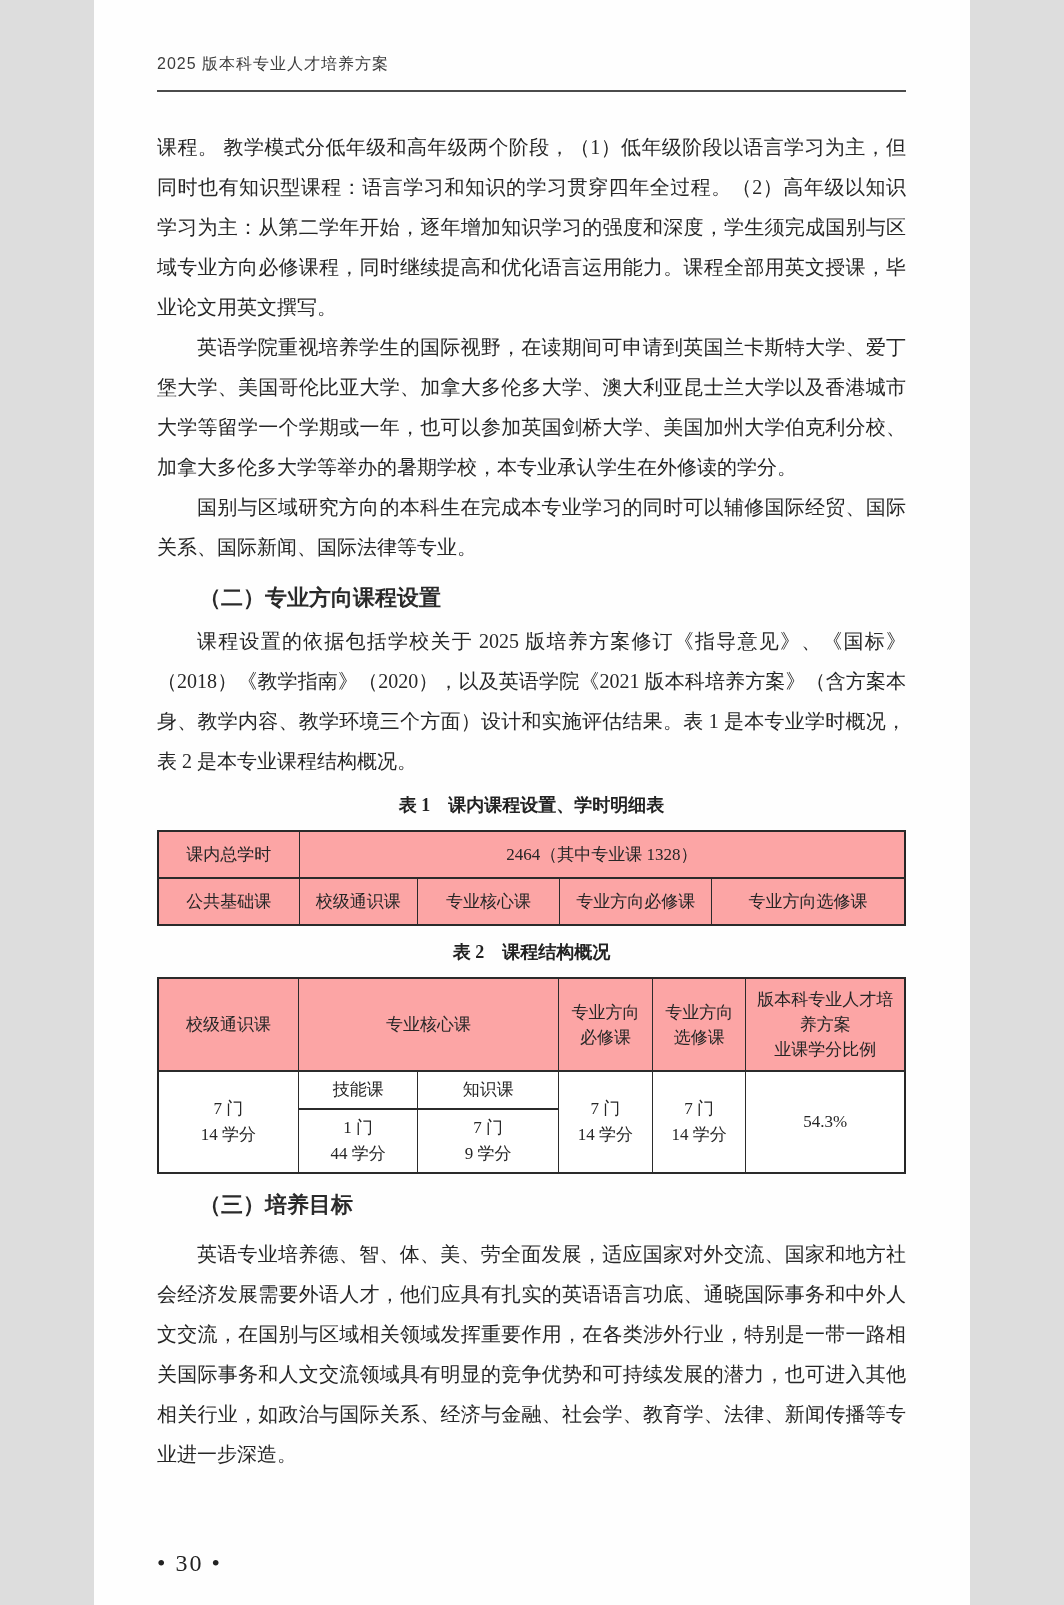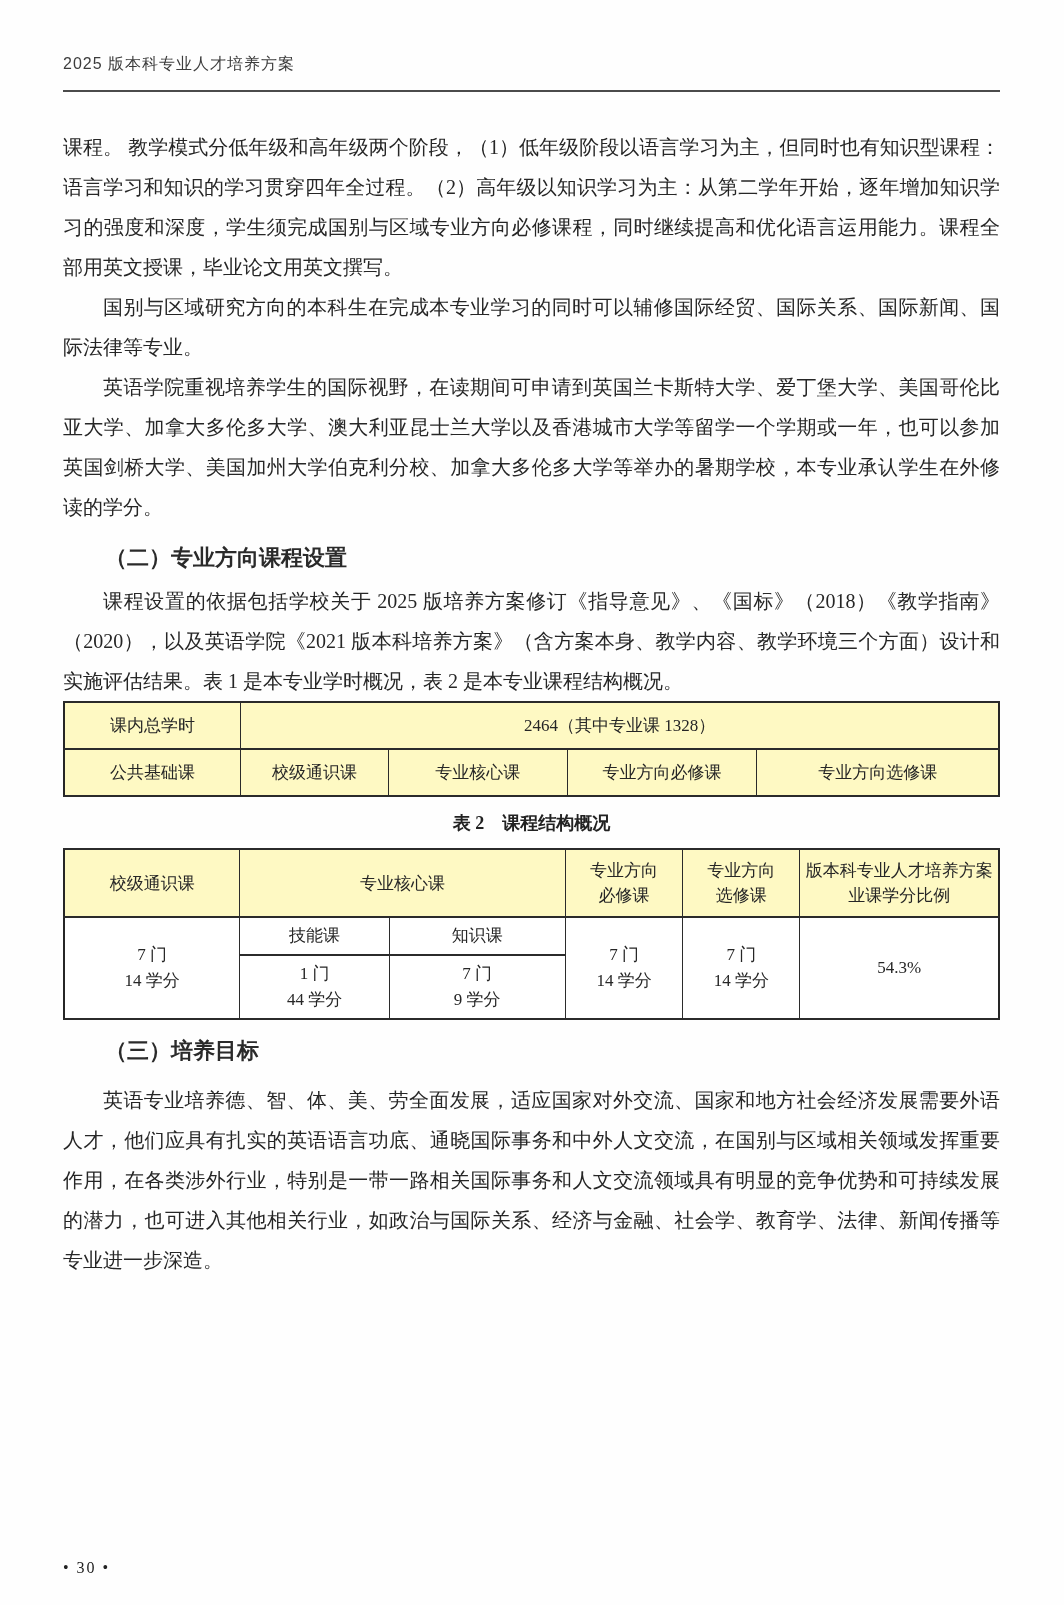--- a/index.html
+++ b/index.html
@@ -1,19 +1,19 @@
 <!DOCTYPE html>
 <html lang="zh"><head>
 <meta charset="utf-8">
 <style>
   * { margin: 0; padding: 0; box-sizing: border-box; }
   html, body { background: #dddddd; }
   .page {
     position: relative;
-    width: 1064px;
+    width: 876px;
     height: 1605px;
     margin: 0 auto;
     background: #fefefe;
     color: #262626;
     padding: 53px 64px 0 63px;
     overflow: hidden;
     font-family: "Liberation Serif", "DejaVu Serif", serif;
   }
   
   .running-head {
@@ -75,56 +75,57 @@
     color: #262626;
     border: 2px solid #262626;
   }
   td {
     border: 1px solid #2b2b2b;
     border-top-width: 2px;
     border-bottom-width: 2px;
     padding: 11px 4px;
     vertical-align: middle;
   }
-  .hd { background: #fef9c3; }
+  .hd { background: #fca5a5; }
   .bold { font-weight: 400; }
   
   .t2 td.hd { padding: 8px 4px; line-height: 25px; }
   .t2 td.subhd { padding: 7px 4px; line-height: 22px; background: #fff; }
   .t2 td.val { padding: 5px 4px; line-height: 26px; background: #fff; }
   .line { display: block; }
   
   .page-footer {
     position: absolute;
     left: 63px;
     bottom: 28px;
-    font-size: 16px;
+    font-size: 24px;
     letter-spacing: 2px;
     color: #222;
   }
 </style>
 </head>
 <body>
 
 <div class="page">
 
   <div class="running-head">2025 版本科专业人才培养方案</div>
   <div class="head-rule"></div>
 
   <p class="body first">课程。 教学模式分低年级和高年级两个阶段，（1）低年级阶段以语言学习为主，但同时也有知识型课程：语言学习和知识的学习贯穿四年全过程。（2）高年级以知识学习为主：从第二学年开始，逐年增加知识学习的强度和深度，学生须完成国别与区域专业方向必修课程，同时继续提高和优化语言运用能力。课程全部用英文授课，毕业论文用英文撰写。</p>
 
 
+  <p class="body indent">英语学院重视培养学生的国际视野，在读期间可申请到英国兰卡斯特大学、爱丁堡大学、美国哥伦比亚大学、加拿大多伦多大学、澳大利亚昆士兰大学以及香港城市大学等留学一个学期或一年，也可以参加英国剑桥大学、美国加州大学伯克利分校、加拿大多伦多大学等举办的暑期学校，本专业承认学生在外修读的学分。</p>
+
   <p class="body indent">国别与区域研究方向的本科生在完成本专业学习的同时可以辅修国际经贸、国际关系、国际新闻、国际法律等专业。</p>
 
-  <p class="body indent">英语学院重视培养学生的国际视野，在读期间可申请到英国兰卡斯特大学、爱丁堡大学、美国哥伦比亚大学、加拿大多伦多大学、澳大利亚昆士兰大学以及香港城市大学等留学一个学期或一年，也可以参加英国剑桥大学、美国加州大学伯克利分校、加拿大多伦多大学等举办的暑期学校，本专业承认学生在外修读的学分。</p>
-
   <h2 class="section-heading">（二）专业方向课程设置</h2>
 
   <p class="body indent">课程设置的依据包括学校关于 2025 版培养方案修订《指导意见》、《国标》（2018）《教学指南》（2020），以及英语学院《2021 版本科培养方案》（含方案本身、教学内容、教学环境三个方面）设计和实施评估结果。表 1 是本专业学时概况，表 2 是本专业课程结构概况。</p>
 
+  <div class="tbl-caption">表 1　课内课程设置、学时明细表</div>
 
   <table class="t1">
     <colgroup>
       <col style="width:18.9%">
         <col style="width:15.8%">
         <col style="width:19.1%">
         <col style="width:20.3%">
         <col style="width:25.9%">
     </colgroup>
     <tbody>

